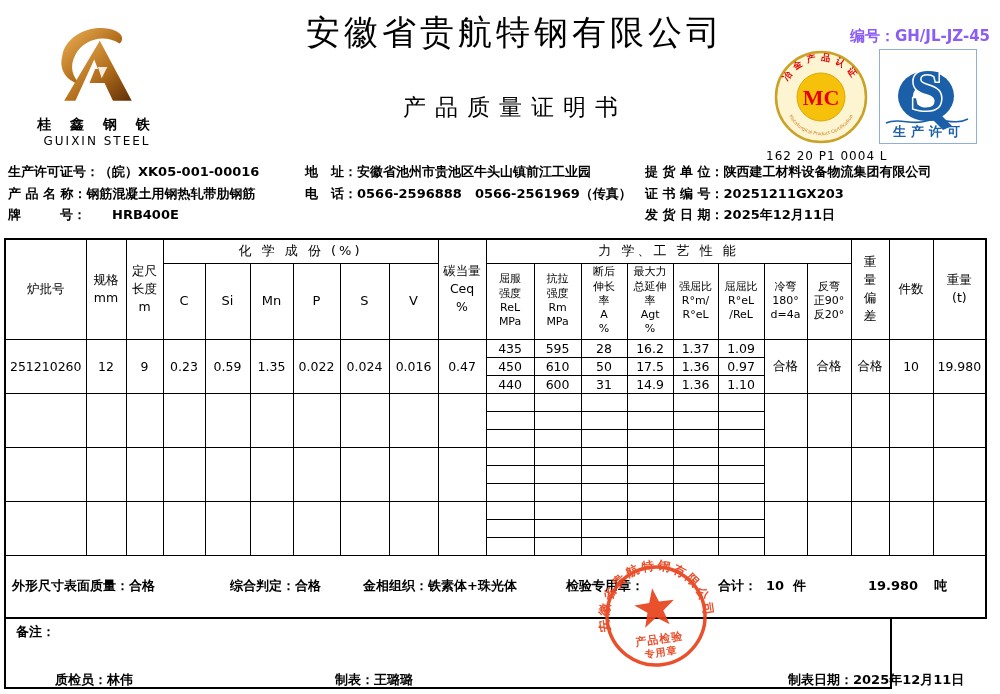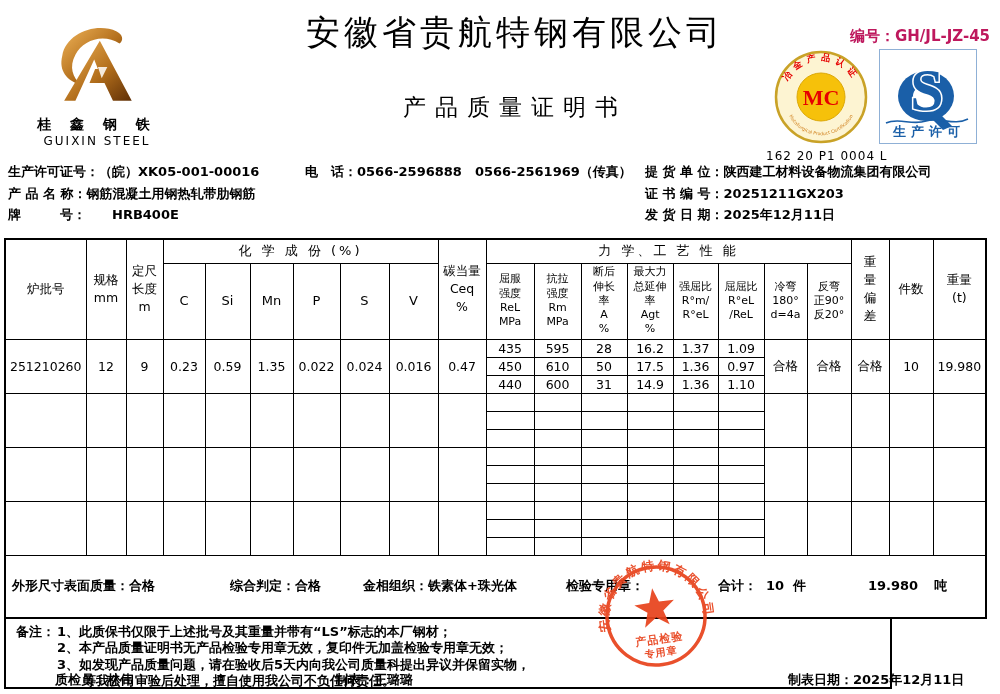--- a/index.html
+++ b/index.html
@@ -5,21 +5,21 @@
   html,body{margin:0;padding:0;}
   body{width:1000px;height:694px;position:relative;background:#fff;color:#000;
        font-family:"DejaVu Sans","Liberation Sans",sans-serif;overflow:hidden;}
   .abs{position:absolute;}
 
   
   #company{left:250px;top:10px;width:530px;text-align:center;font-family:"Liberation Serif","DejaVu Serif",serif;
            font-size:34px;letter-spacing:4px;white-space:nowrap;}
   #doctitle{left:250px;top:92px;width:530px;text-align:center;font-family:"Liberation Serif","DejaVu Serif",serif;
             font-size:23px;letter-spacing:9px;white-space:nowrap;}
-  #docnum{left:850px;top:27px;font-size:15px;font-weight:bold;color:#be185d;white-space:nowrap;}
+  #docnum{left:850px;top:27px;font-size:15px;font-weight:bold;color:#8b5cf6;white-space:nowrap;}
 
   #logoblock{left:26px;top:22px;width:142px;text-align:center;}
   #logoblock .cn{font-size:14px;font-weight:bold;letter-spacing:7px;margin-top:-2px;white-space:nowrap;}
   #logoblock .en{font-size:12px;letter-spacing:2px;white-space:nowrap;}
 
   #mcblock{left:766px;top:50px;width:110px;text-align:center;}
   #mcblock .code{font-size:12px;margin-top:1px;white-space:nowrap;letter-spacing:1px;}
   #qsblock{left:879px;top:49px;width:96px;height:93px;border:1px solid #8fb0d6;background:#fff;}
 
   
@@ -112,20 +112,21 @@
     <text x="49" y="86" text-anchor="middle" font-size="13" font-weight="bold" fill="#1a5fa8" letter-spacing="5">生产许可</text>
   </svg>
 </div>
 
 <div class="abs infocol" id="info-left">
   <div class="iline"><span>生产许可证号：</span><span>（皖）XK05-001-00016</span></div>
   <div class="iline"><span>产 品 名 称：</span><span>钢筋混凝土用钢热轧带肋钢筋</span></div>
   <div class="iline"><span>牌　　　号：</span><span>　　HRB400E</span></div>
 </div>
 <div class="abs infocol" id="info-mid">
+  <div class="iline"><span>地　址：</span><span>安徽省池州市贵池区牛头山镇前江工业园</span></div>
   <div class="iline"><span>电　话：</span><span>0566-2596888　0566-2561969（传真）</span></div>
 </div>
 <div class="abs infocol" id="info-right">
   <div class="iline"><span>提 货 单 位：</span><span>陕西建工材料设备物流集团有限公司</span></div>
   <div class="iline"><span>证 书 编 号：</span><span>20251211GX203</span></div>
   <div class="iline"><span>发 货 日 期：</span><span>2025年12月11日</span></div>
 </div>
 
 <div class="abs" id="sheet">
 <table class="cert">
@@ -382,26 +383,20 @@
         <span class="gp" style="left:712px;"><span>合计：</span><span class="gap-s"></span><span>10</span><span class="gap-s"></span><span>件</span></span>
         <span class="gp" style="left:862px;"><span>19.980</span><span class="gap-m"></span><span>吨</span></span>
       </div>
     </td>
   </tr>
 </tbody>
     </table>
 
 <div id="remarks">
   <span>备注：</span>
-  <div class="rlines">
-    <div class="rline">1、此质保书仅限于上述批号及其重量并带有“LS”标志的本厂钢材；</div>
-    <div class="rline">2、本产品质量证明书无产品检验专用章无效，复印件无加盖检验专用章无效；</div>
-    <div class="rline">3、如发现产品质量问题，请在验收后5天内向我公司质量科提出异议并保留实物，</div>
-    <div class="rline">等我公司审验后处理，擅自使用我公司不负任何责任。</div>
-  </div>
 </div>
 </div>
 
 <svg class="abs" id="stamp" width="118" height="114" viewBox="-59 -57 118 114">
   <circle r="49" fill="none" stroke="#e8431d" stroke-width="3.5"></circle>
   <path id="stArc" d="M -38,31 A 48 48 0 1 1 38,31" fill="none"></path>
   <text font-size="12.5" font-weight="bold" fill="#e8431d" letter-spacing="2.5">
     <textPath href="#stArc" startOffset="50%" text-anchor="middle">安徽省贵航特钢有限公司</textPath>
   </text>
   <polygon fill="#e8431d" transform="translate(0,-7) scale(1.05)" points="0,-20 4.7,-6.5 19,-6.2 7.6,2.5 11.8,16.2 0,8 -11.8,16.2 -7.6,2.5 -19,-6.2 -4.7,-6.5"></polygon>

